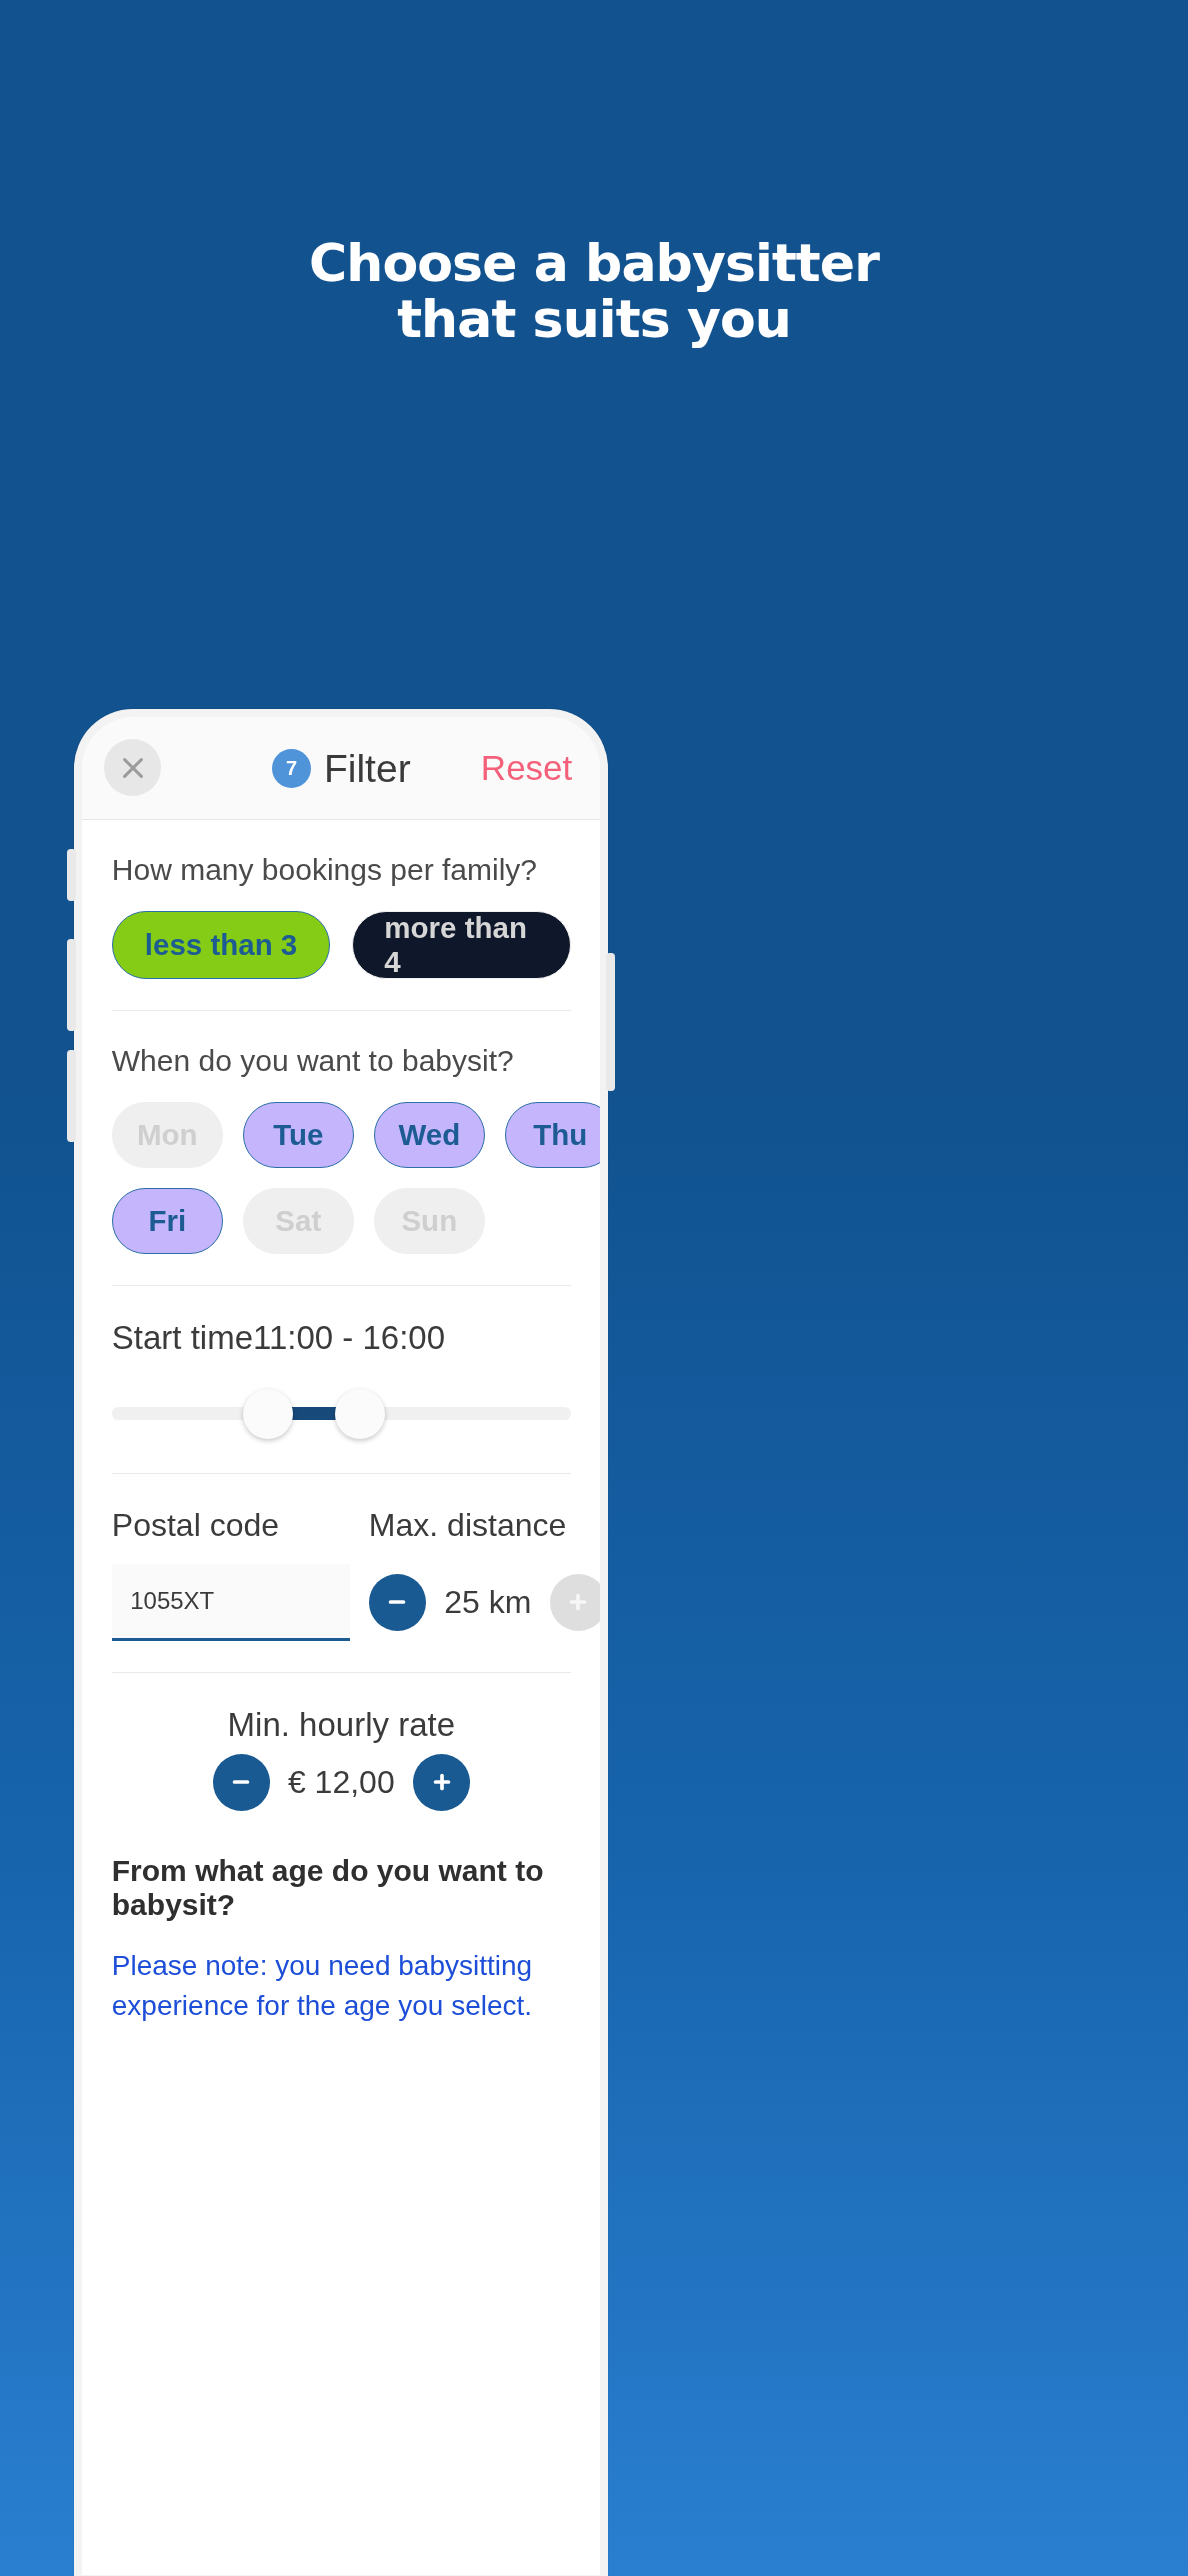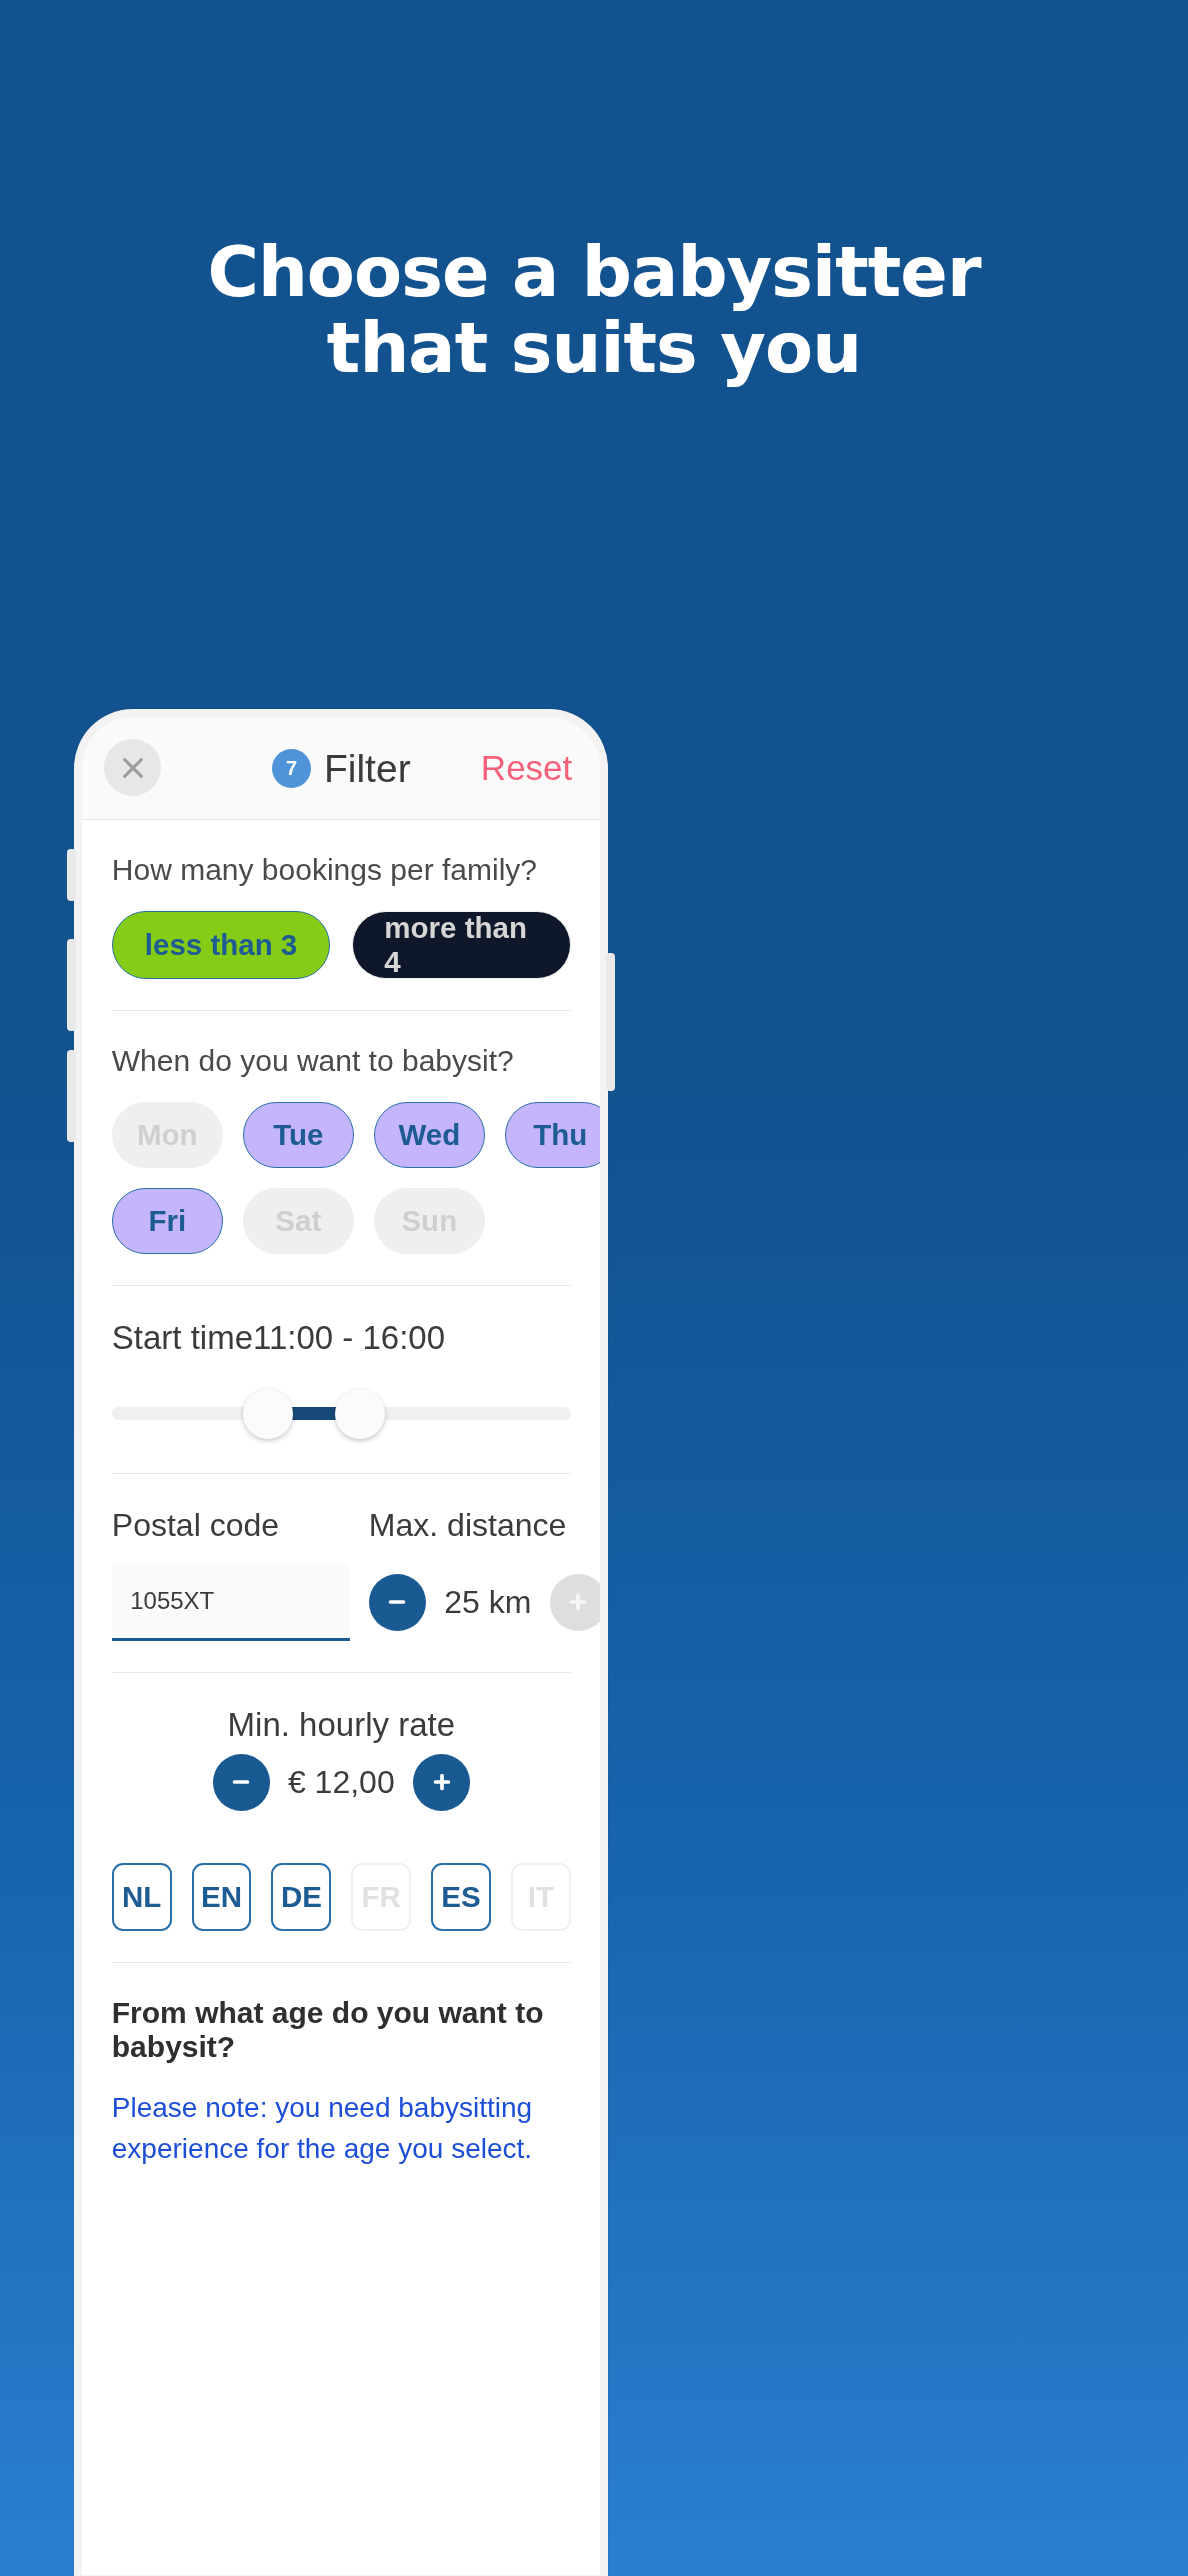--- a/index.html
+++ b/index.html
@@ -10,21 +10,21 @@
     position:relative;
   }
 
   
   .headline{
     position:absolute; left:0; right:0; top:235px;
     text-align:center;
     color:#ffffff;
     font-family:"DejaVu Sans", sans-serif;
     font-weight:700;
-    font-size:70px;
+    font-size:52px;
     line-height:1.08;
     letter-spacing:-0.9px;
     text-shadow:0 0 0.9px rgba(255,255,255,.35);
   }
   .headline .l2{ display:block; }
 
   
   .phone-wrap{
     position:absolute; left:74px; top:709px;
     width:1041px; height:1935px;
@@ -276,31 +276,20 @@
               <div class="step-btn on">
                 <svg class="step-glyph" width="24" height="24" viewBox="0 0 26 26">
                   <rect x="4" y="11" width="18" height="4" rx="2" fill="#ffffff"></rect>
                   <rect x="11" y="4" width="4" height="18" rx="2" fill="#ffffff"></rect>
                 </svg>
               </div>
             </div>
           </div>
         </div>
 
-        <div class="section">
-          <div class="lang-row">
-            <div class="lang on">NL</div>
-            <div class="lang on">EN</div>
-            <div class="lang on">DE</div>
-            <div class="lang off">FR</div>
-            <div class="lang on">ES</div>
-            <div class="lang off">IT</div>
-          </div>
-          <div class="divider"></div>
-        </div>
 
         <div class="section">
           <div class="q-label bold">From what age do you want to babysit?</div>
           <div class="note">Please note: you need babysitting experience for the age you select.</div>
         </div>
 
       </div>
     </div>
   </div>
 </div>

